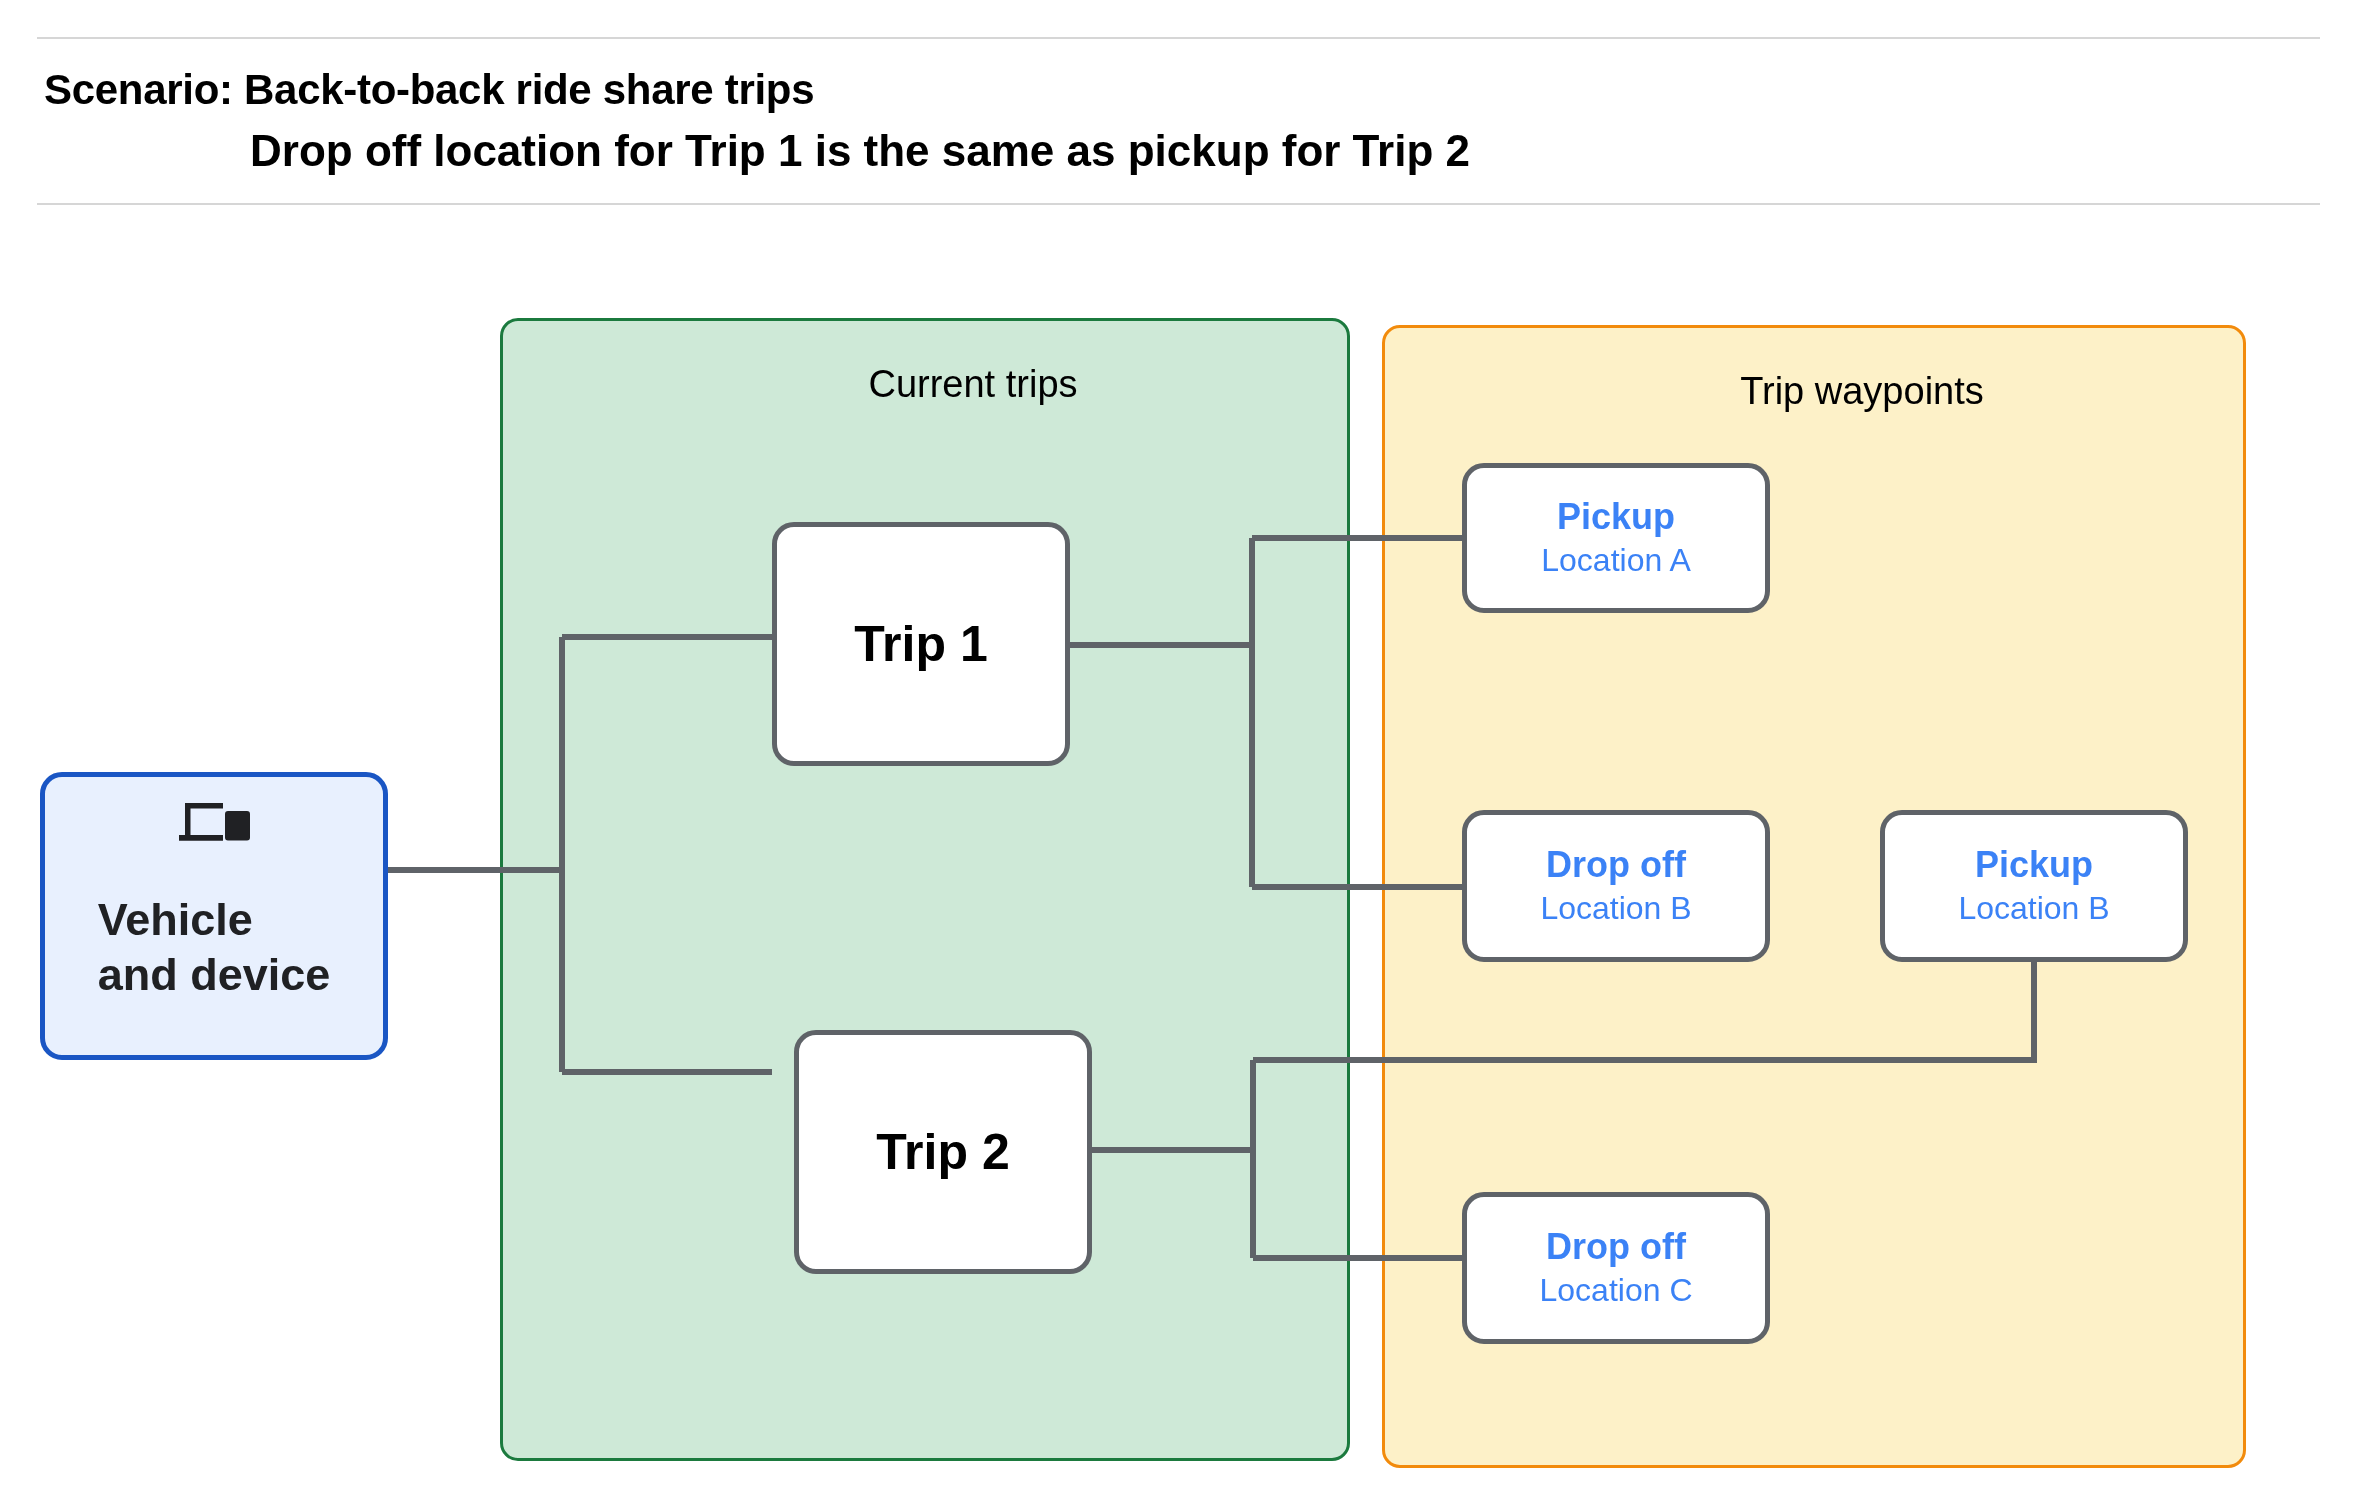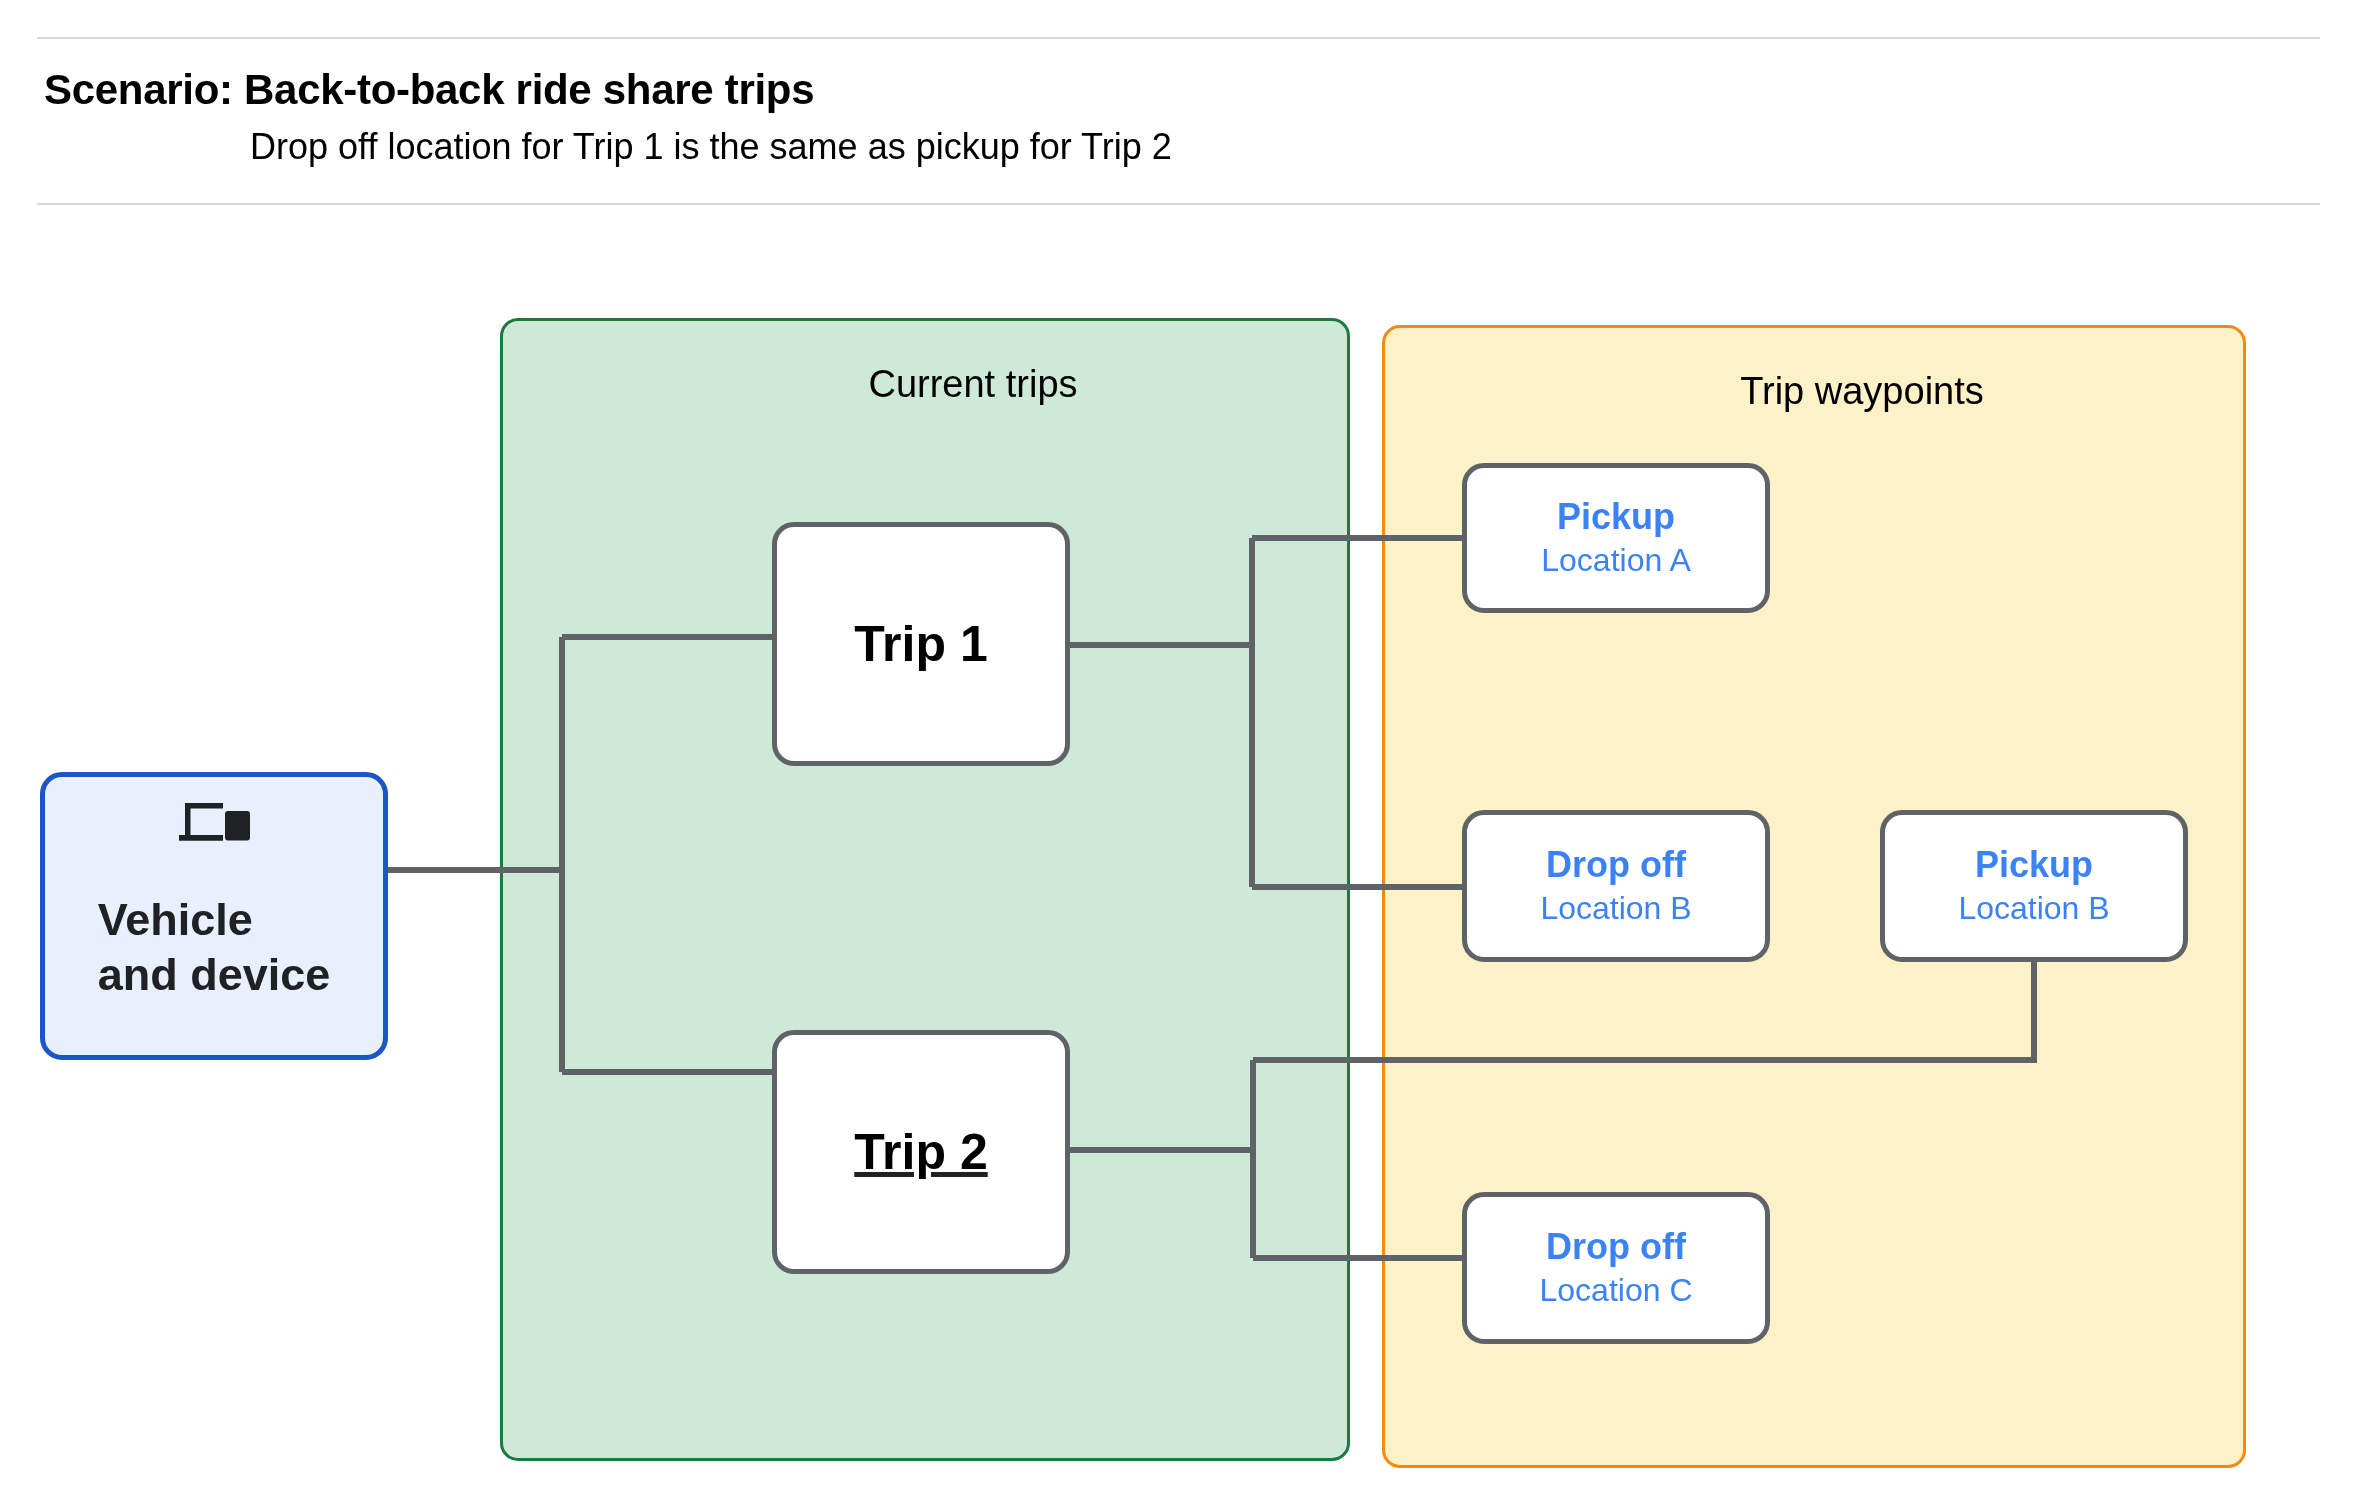--- a/index.html
+++ b/index.html
@@ -37,22 +37,22 @@
     font-size: 42px;
     font-weight: bold;
     letter-spacing: -0.3px;
     white-space: nowrap;
     color: #000000;
   }
   #scenario-subtitle {
     position: absolute;
     left: 250px;
     top: 126px;
-    font-size: 36px;
-    font-weight: normal;
+    font-size: 44px;
+    font-weight: bold;
     white-space: nowrap;
     color: #000000;
     text-align: right;
   }
 
   
   .group {
     position: absolute;
     border-radius: 18px;
     box-sizing: border-box;
@@ -115,21 +115,21 @@
   }
   .node-sub {
     font-size: 32px;
     font-weight: normal;
     color: #3b82f6;
     line-height: 1.3;
     margin-top: 2px;
   }
 
   #node-trip-1 { left: 772px; top: 522px;  width: 298px; height: 244px; }
-  #node-trip-2 { left: 772px; top: 1030px; width: 298px; height: 244px; text-decoration: underline; }
+  #node-trip-2 { left: 794px; top: 1030px; width: 298px; height: 244px; }
   .trip-label { font-size: 50px; font-weight: bold; color: #000000; }
 
   #node-pickup-a    { left: 1462px; top: 463px;  width: 308px; height: 150px; }
   #node-dropoff-b   { left: 1462px; top: 810px;  width: 308px; height: 152px; }
   #node-pickup-b    { left: 1880px; top: 810px;  width: 308px; height: 152px; }
   #node-dropoff-c   { left: 1462px; top: 1192px; width: 308px; height: 152px; }
 
   
   #node-vehicle {
     position: absolute;

